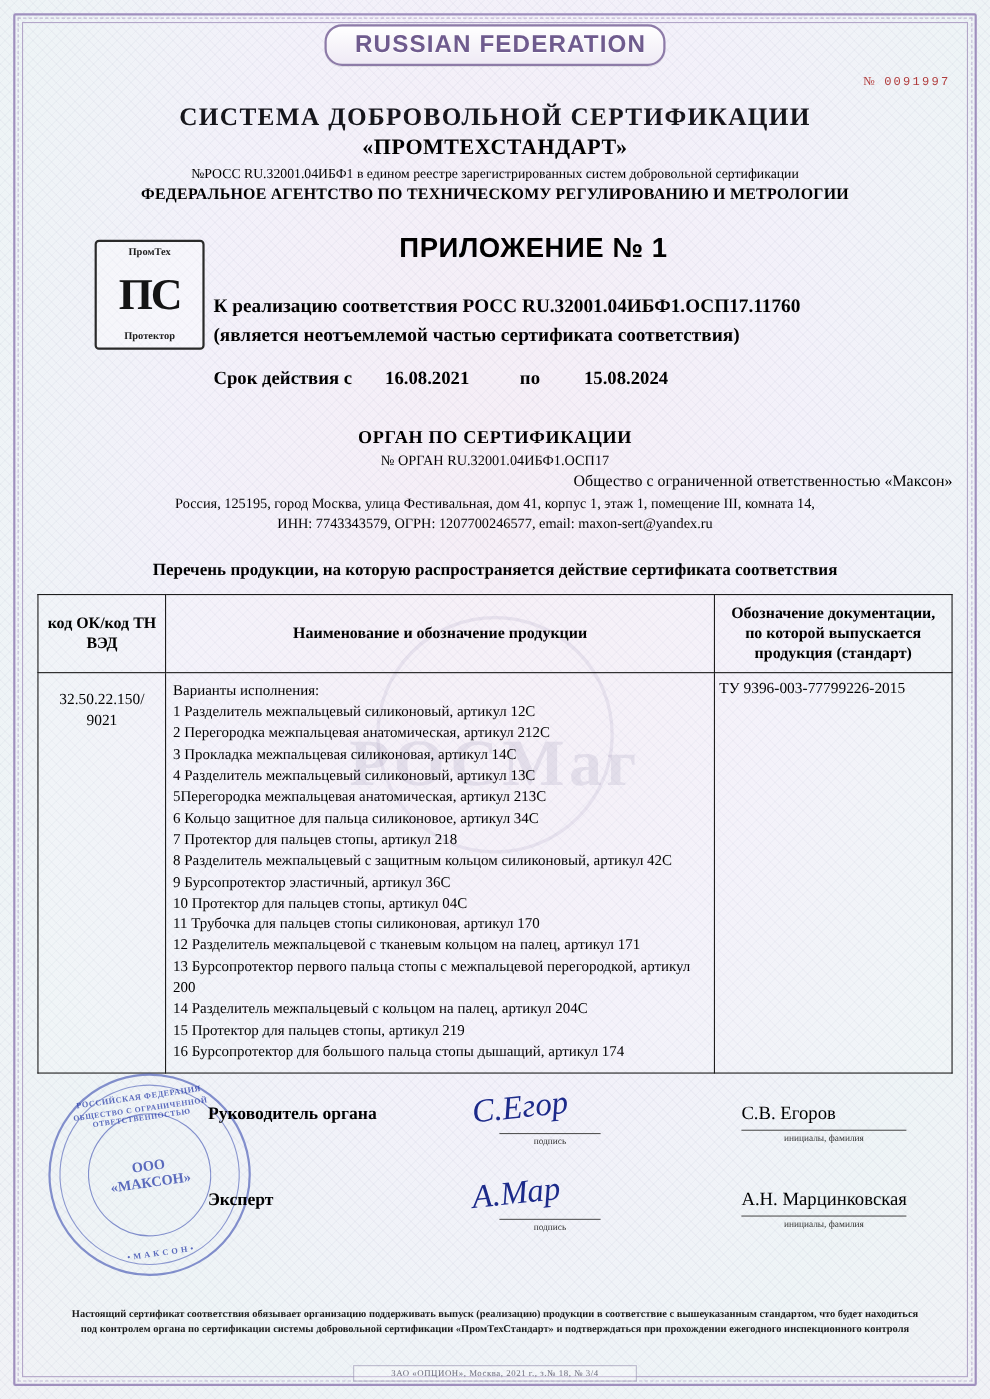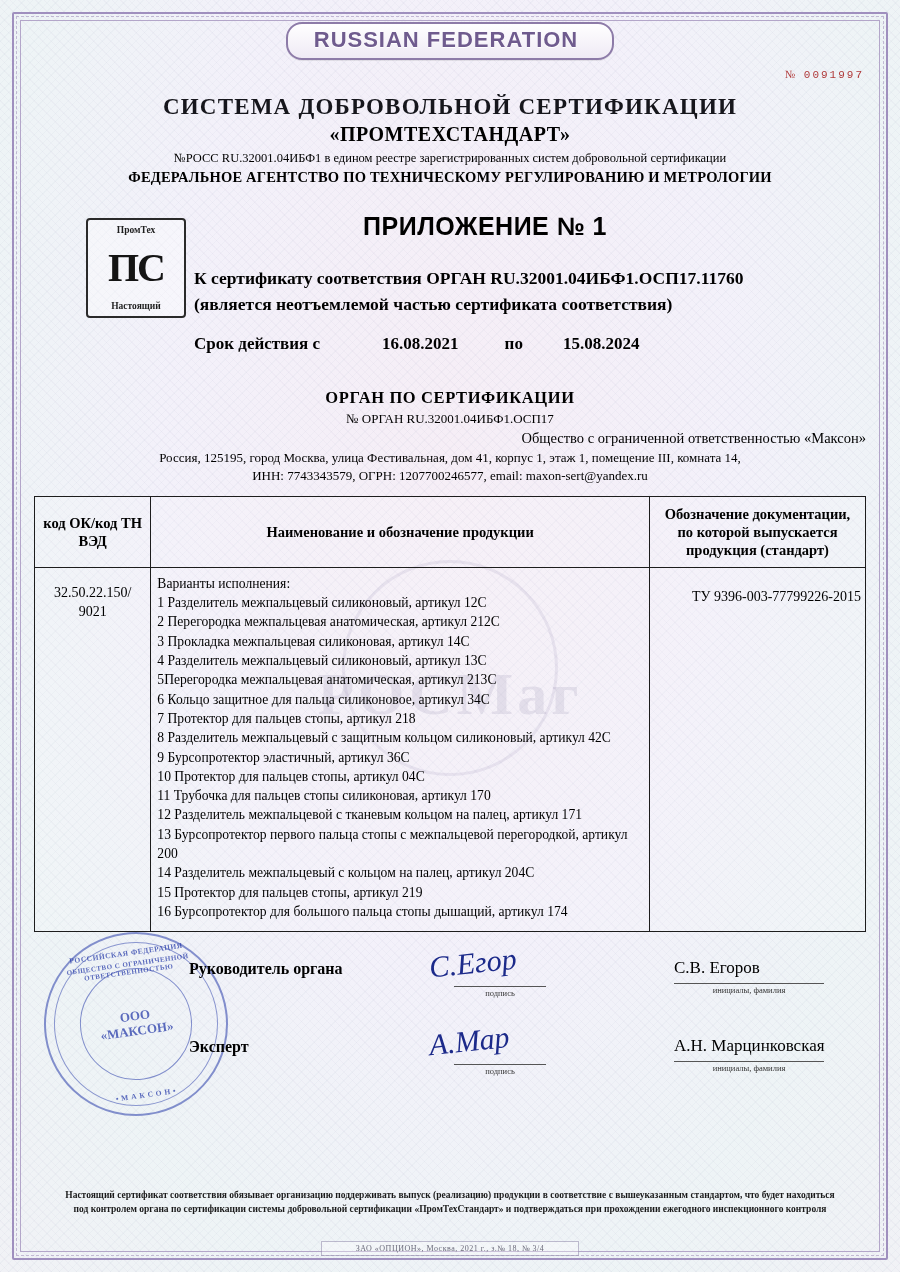--- a/index.html
+++ b/index.html
@@ -53,21 +53,21 @@
   
   .banner-wrap {
     display: flex;
     justify-content: center;
     margin-top: -2px;
   }
   .banner {
     border: 2px solid #8d7ba8;
     border-radius: 16px;
     background: linear-gradient(#ffffff, #efeaf5);
-    padding: 3px 34px 5px 26px;
+    padding: 3px 16px 5px 26px;
     box-shadow: 0 1px 0 rgba(0,0,0,0.08);
   }
   .banner-text {
     font-family: "Liberation Sans", sans-serif;
     font-weight: bold;
     font-size: 22px;
     letter-spacing: 1px;
     color: #6f5b8e;
     text-shadow: 0 1px 0 #fff;
   }
@@ -169,21 +169,21 @@
   }
   .validity {
     margin-left: 160px;
     margin-top: 16px;
     font-size: 17px;
     font-weight: bold;
     display: flex;
     align-items: baseline;
   }
   .validity .lbl { }
-  .validity .d1 { margin-left: 62px; }
+  .validity .d1 { margin-left: 30px; }
   .validity .po { margin-left: 46px; font-weight: bold; }
   .validity .d2 { margin-left: 40px; }
 
   
   .body-block {
     margin-top: 34px;
     text-align: center;
   }
   .body-title {
     font-size: 16.5px;
@@ -242,23 +242,23 @@
     line-height: 1.35;
   }
   td.col-name {
     width: 60%;
     font-size: 13.6px;
     padding: 6px 6px 10px 6px;
     line-height: 1.42;
   }
   td.col-doc {
     width: 26%;
-    text-align: right;
+    text-align: left;
     font-size: 14px;
-    padding: 20px 4px;
+    padding: 6px 4px;
     line-height: 1.35;
   }
   .variants-label { }
   .variant-item { white-space: normal; }
 
   
   .watermark {
     position: absolute;
     left: 50%;
     top: 660px;
@@ -440,46 +440,47 @@
 
     <h1 class="system-title">СИСТЕМА ДОБРОВОЛЬНОЙ СЕРТИФИКАЦИИ</h1>
     <div class="system-name">«ПРОМТЕХСТАНДАРТ»</div>
     <div class="registry-line">№РОСС RU.32001.04ИБФ1 в едином реестре зарегистрированных систем добровольной сертификации</div>
     <div class="agency-line">ФЕДЕРАЛЬНОЕ АГЕНТСТВО ПО ТЕХНИЧЕСКОМУ РЕГУЛИРОВАНИЮ И МЕТРОЛОГИИ</div>
 
     <div class="mid">
       <div class="logo">
         <div class="arc-top">ПромТех</div>
         <div class="mono">ПС</div>
-        <div class="arc-bottom">Настоящий</div>
+        <div class="arc-bottom">Протектор</div>
       </div>
 
       <div class="appendix-title">ПРИЛОЖЕНИЕ № 1</div>
 
       <div class="cert-ref">
-        <div>К сертификату соответствия ОРГАН RU.32001.04ИБФ1.ОСП17.11760</div>
+        <div>К реализацию соответствия РОСС RU.32001.04ИБФ1.ОСП17.11760</div>
         <div>(является неотъемлемой частью сертификата соответствия)</div>
       </div>
 
       <div class="validity">
         <span class="lbl">Срок действия с</span>
         <span class="d1">16.08.2021</span>
         <span class="po">по</span>
         <span class="d2">15.08.2024</span>
       </div>
     </div>
 
     <div class="body-block">
       <div class="body-title">ОРГАН ПО СЕРТИФИКАЦИИ</div>
       <div class="body-reg">№ ОРГАН RU.32001.04ИБФ1.ОСП17</div>
       <div class="body-org">Общество с ограниченной ответственностью «Максон»</div>
       <div class="body-addr">Россия, 125195, город Москва, улица Фестивальная, дом 41, корпус 1, этаж 1, помещение III, комната 14,</div>
       <div class="body-inn">ИНН: 7743343579, ОГРН: 1207700246577, email: maxon-sert@yandex.ru</div>
     </div>
 
+    <div class="list-heading">Перечень продукции, на которую распространяется действие сертификата соответствия</div>
 
     <table class="products">
       <thead>
         <tr>
           <th class="col-code">код ОК/код ТН ВЭД</th>
           <th class="col-name">Наименование и обозначение продукции</th>
           <th class="col-doc">Обозначение документации, по которой выпускается продукция (стандарт)</th>
         </tr>
       </thead>
       <tbody>

